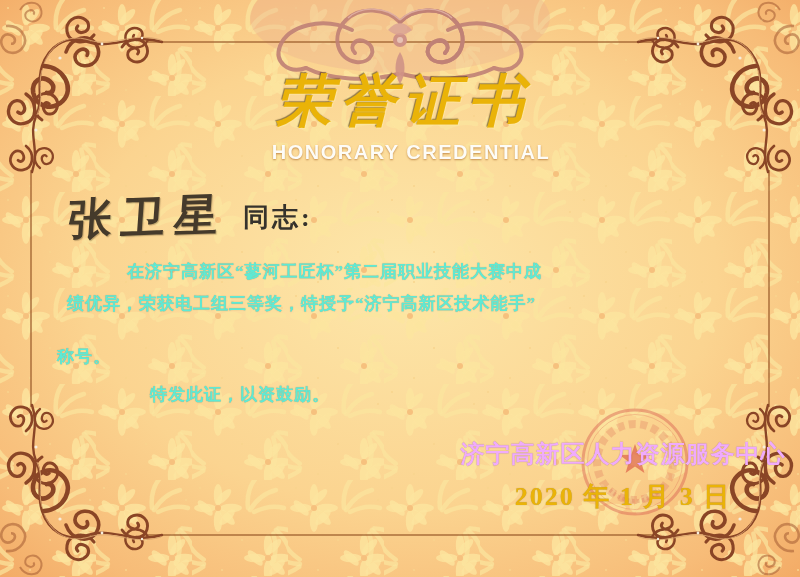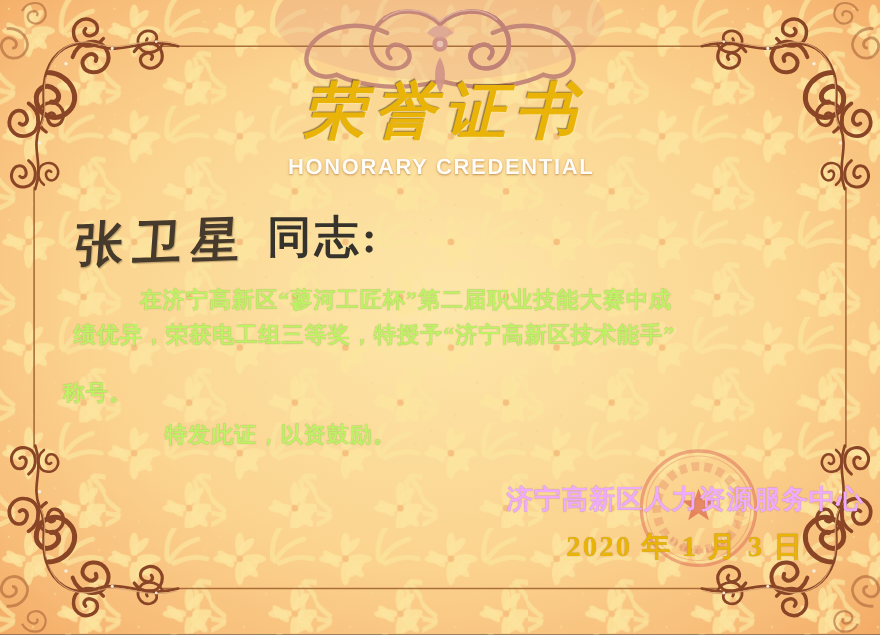--- a/index.html
+++ b/index.html
@@ -9,37 +9,37 @@
     box-shadow:inset 0 0 60px rgba(175,95,35,.38);
   }
   .layer{position:absolute;left:0;top:0;width:800px;height:577px;}
   .cert-title{
     position:absolute;top:64px;left:50%;transform:translateX(-50%);margin-left:4px;
     font-size:56px;font-weight:bold;letter-spacing:8px;color:#eab308;
     text-shadow:1px 1px 0 rgba(255,235,170,.55), -1px -1px 1px rgba(62,44,6,.55);
     white-space:nowrap;font-style:italic;
   }
   .cert-subtitle{
-    position:absolute;top:141px;left:50%;transform:translateX(-50%);margin-left:1px;
+    position:absolute;top:141px;left:50%;transform:translateX(-50%);margin-left:11px;
     font-family:"Liberation Sans","DejaVu Sans",sans-serif;
     font-size:20px;font-weight:bold;letter-spacing:1.5px;color:#fdfcf7;
     text-shadow:0 1px 2px rgba(176,112,48,.75);white-space:nowrap;
   }
   .name-line{position:absolute;left:68px;top:188px;white-space:nowrap;}
   .recipient-name{
     display:inline-block;font-size:44px;font-weight:bold;letter-spacing:9px;
     color:#453a2b;transform:rotate(-2deg) skewX(-6deg);
     text-shadow:1px 1px 1px rgba(80,60,30,.35);
   }
   .recipient-salutation{
-    display:inline-block;font-size:40px;font-weight:bold;color:#36322c;
+    display:inline-block;font-size:26px;font-weight:bold;color:#36322c;
     margin-left:16px;letter-spacing:3px;vertical-align:6px;
   }
   .body-line{
-    position:absolute;font-size:20px;font-weight:bold;color:#bef264;
+    position:absolute;font-size:17px;font-weight:bold;color:#5eead4;
     letter-spacing:1px;white-space:nowrap;line-height:1;
     text-shadow:0 0 1px rgba(60,56,51,.4);
   }
   .body-line.l1{left:127px;top:263px;}
   .body-line.l2{left:67px;top:295px;text-align:right;}
   .body-line.l3{left:57px;top:348px;}
   .body-line.l4{left:127px;top:386px;padding-left:23px;}
   .issue-block{position:absolute;left:452px;top:438px;width:342px;text-align:center;}
   .issuer{font-size:24px;font-weight:bold;color:#f0abfc;letter-spacing:1px;white-space:nowrap;
     text-shadow:0 0 1px rgba(47,43,39,.4);}

